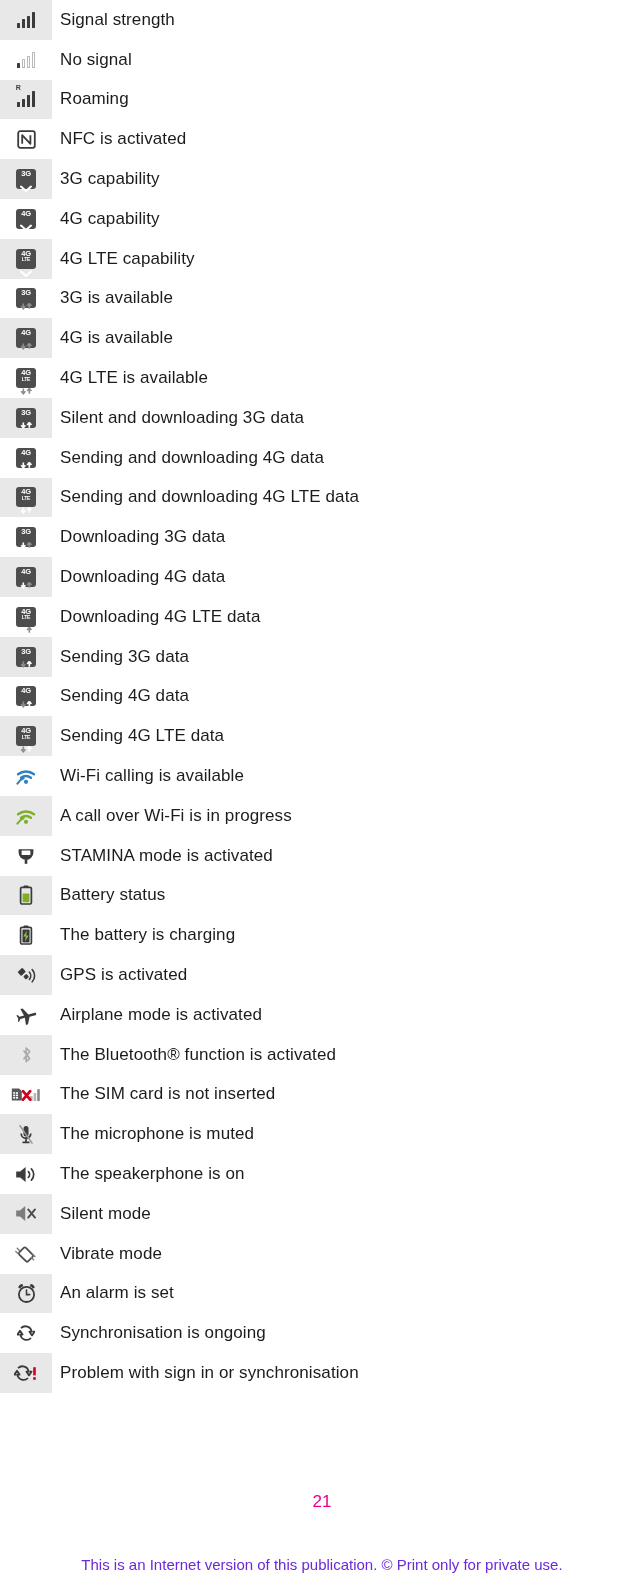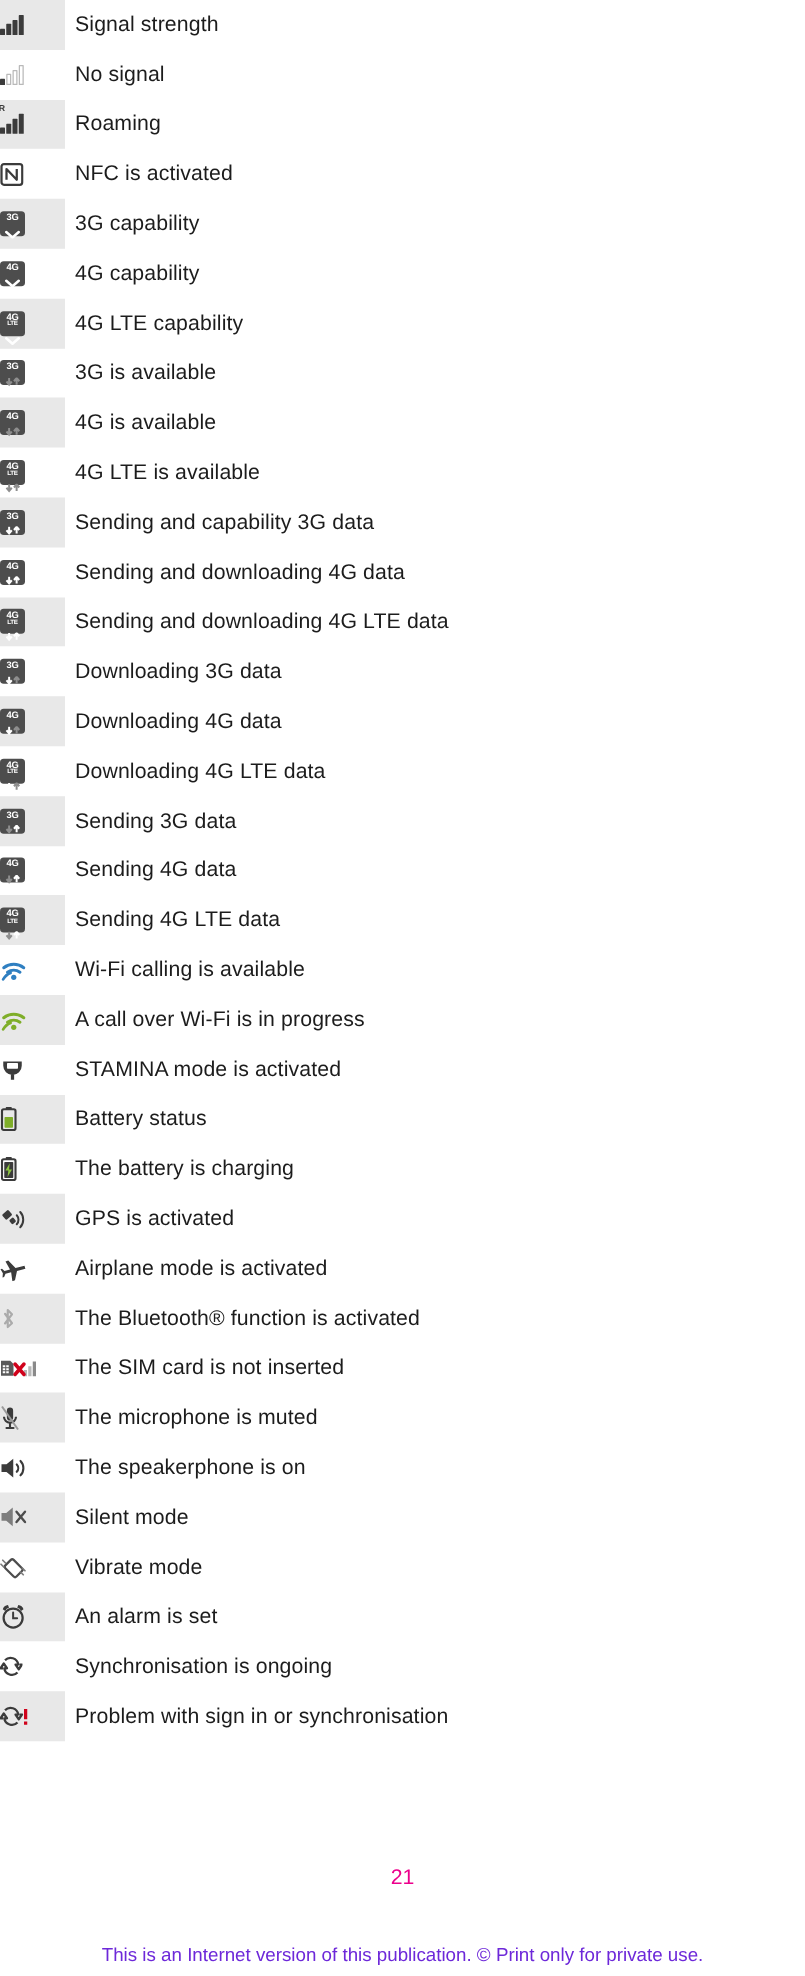--- a/index.html
+++ b/index.html
@@ -13,21 +13,21 @@
   .page{position:relative;width:644px;height:1490px;}
 
   .status-list{position:absolute;left:0;top:0;width:644px;}
   .row{
     display:flex;align-items:center;
     height:39.8px;
     position:relative;
   }
   .icon-cell{
     width:52px;min-width:52px;height:39.8px;
-    display:flex;align-items:center;
+    display:flex;align-items:center;justify-content:center;
     box-sizing:border-box;
   }
   .row.shaded .icon-cell{background:#e8e8e8;}
   .label{
     padding-left:8px;
     font-size:17px;
     line-height:20px;
     color:#1c1c1c;
     letter-spacing:0.1px;
     white-space:nowrap;
@@ -196,21 +196,21 @@
       <div class="row shaded">
         <div class="icon-cell">
           <div class="badge">
             <span class="gtxt">3G</span>
             <span class="brow"><svg width="13" height="8" viewBox="0 0 13 8">
                 <path d="M3.3 0.4 v4 M1.2 3.2 L3.3 5.8 L5.4 3.2" stroke="#fff" stroke-width="1.6" fill="none"></path>
                 <path d="M9.3 5.8 v-4 M7.2 3.0 L9.3 0.4 L11.4 3.0" stroke="#fff" stroke-width="1.6" fill="none"></path>
               </svg></span>
           </div>
         </div>
-        <div class="label">Sending and capability 3G data</div>
+        <div class="label">Silent and downloading 3G data</div>
       </div>
       <div class="row">
         <div class="icon-cell">
           <div class="badge">
             <span class="gtxt">4G</span>
             <span class="brow"><svg width="13" height="8" viewBox="0 0 13 8">
                 <path d="M3.3 0.4 v4 M1.2 3.2 L3.3 5.8 L5.4 3.2" stroke="#fff" stroke-width="1.6" fill="none"></path>
                 <path d="M9.3 5.8 v-4 M7.2 3.0 L9.3 0.4 L11.4 3.0" stroke="#fff" stroke-width="1.6" fill="none"></path>
               </svg></span>
           </div>

